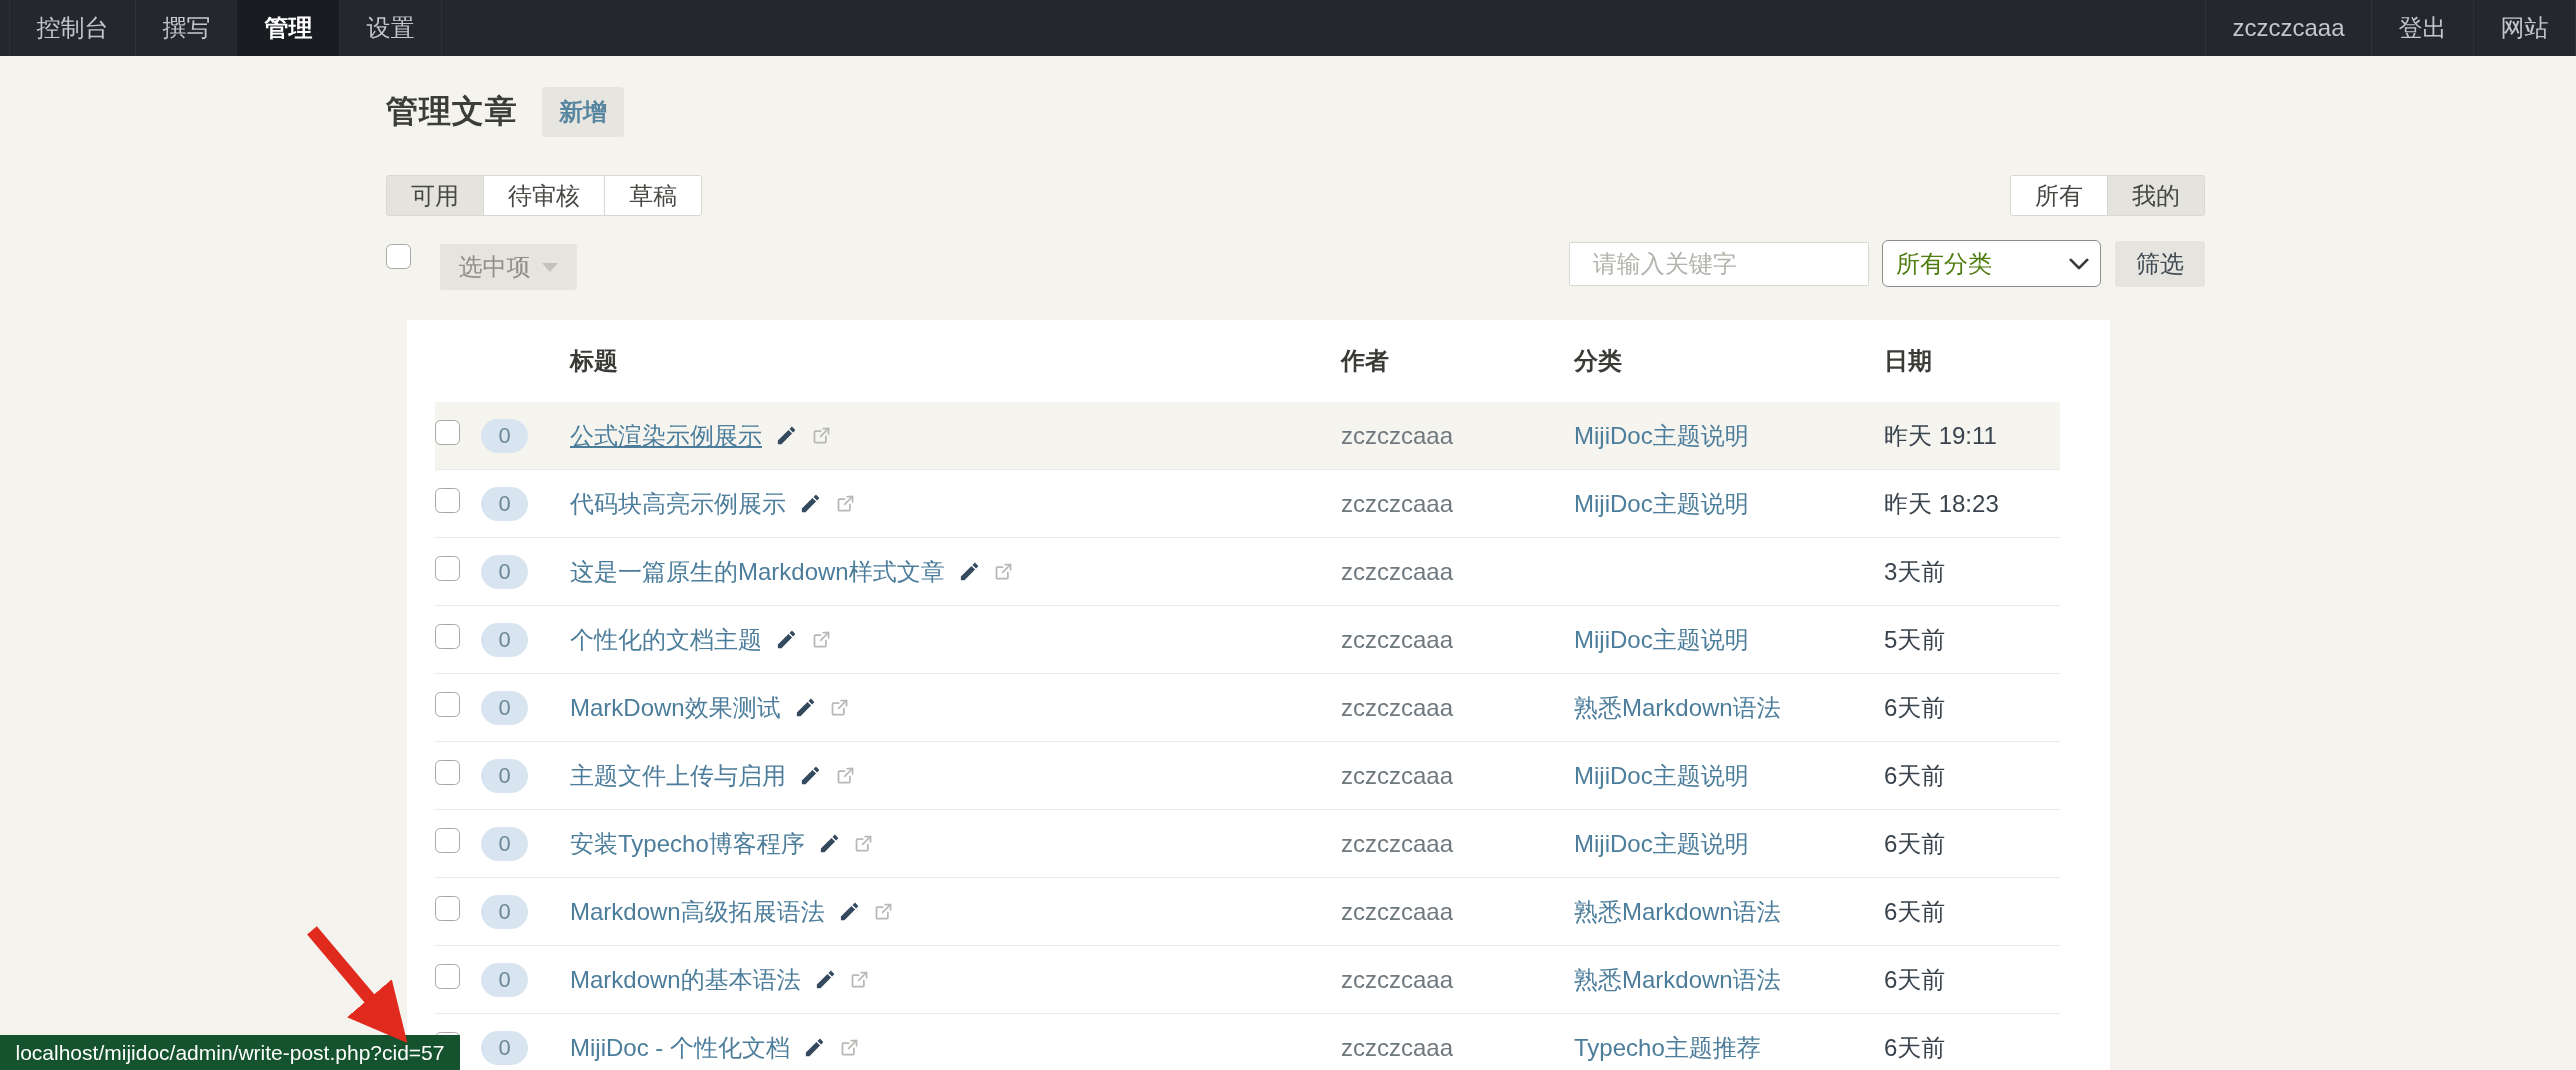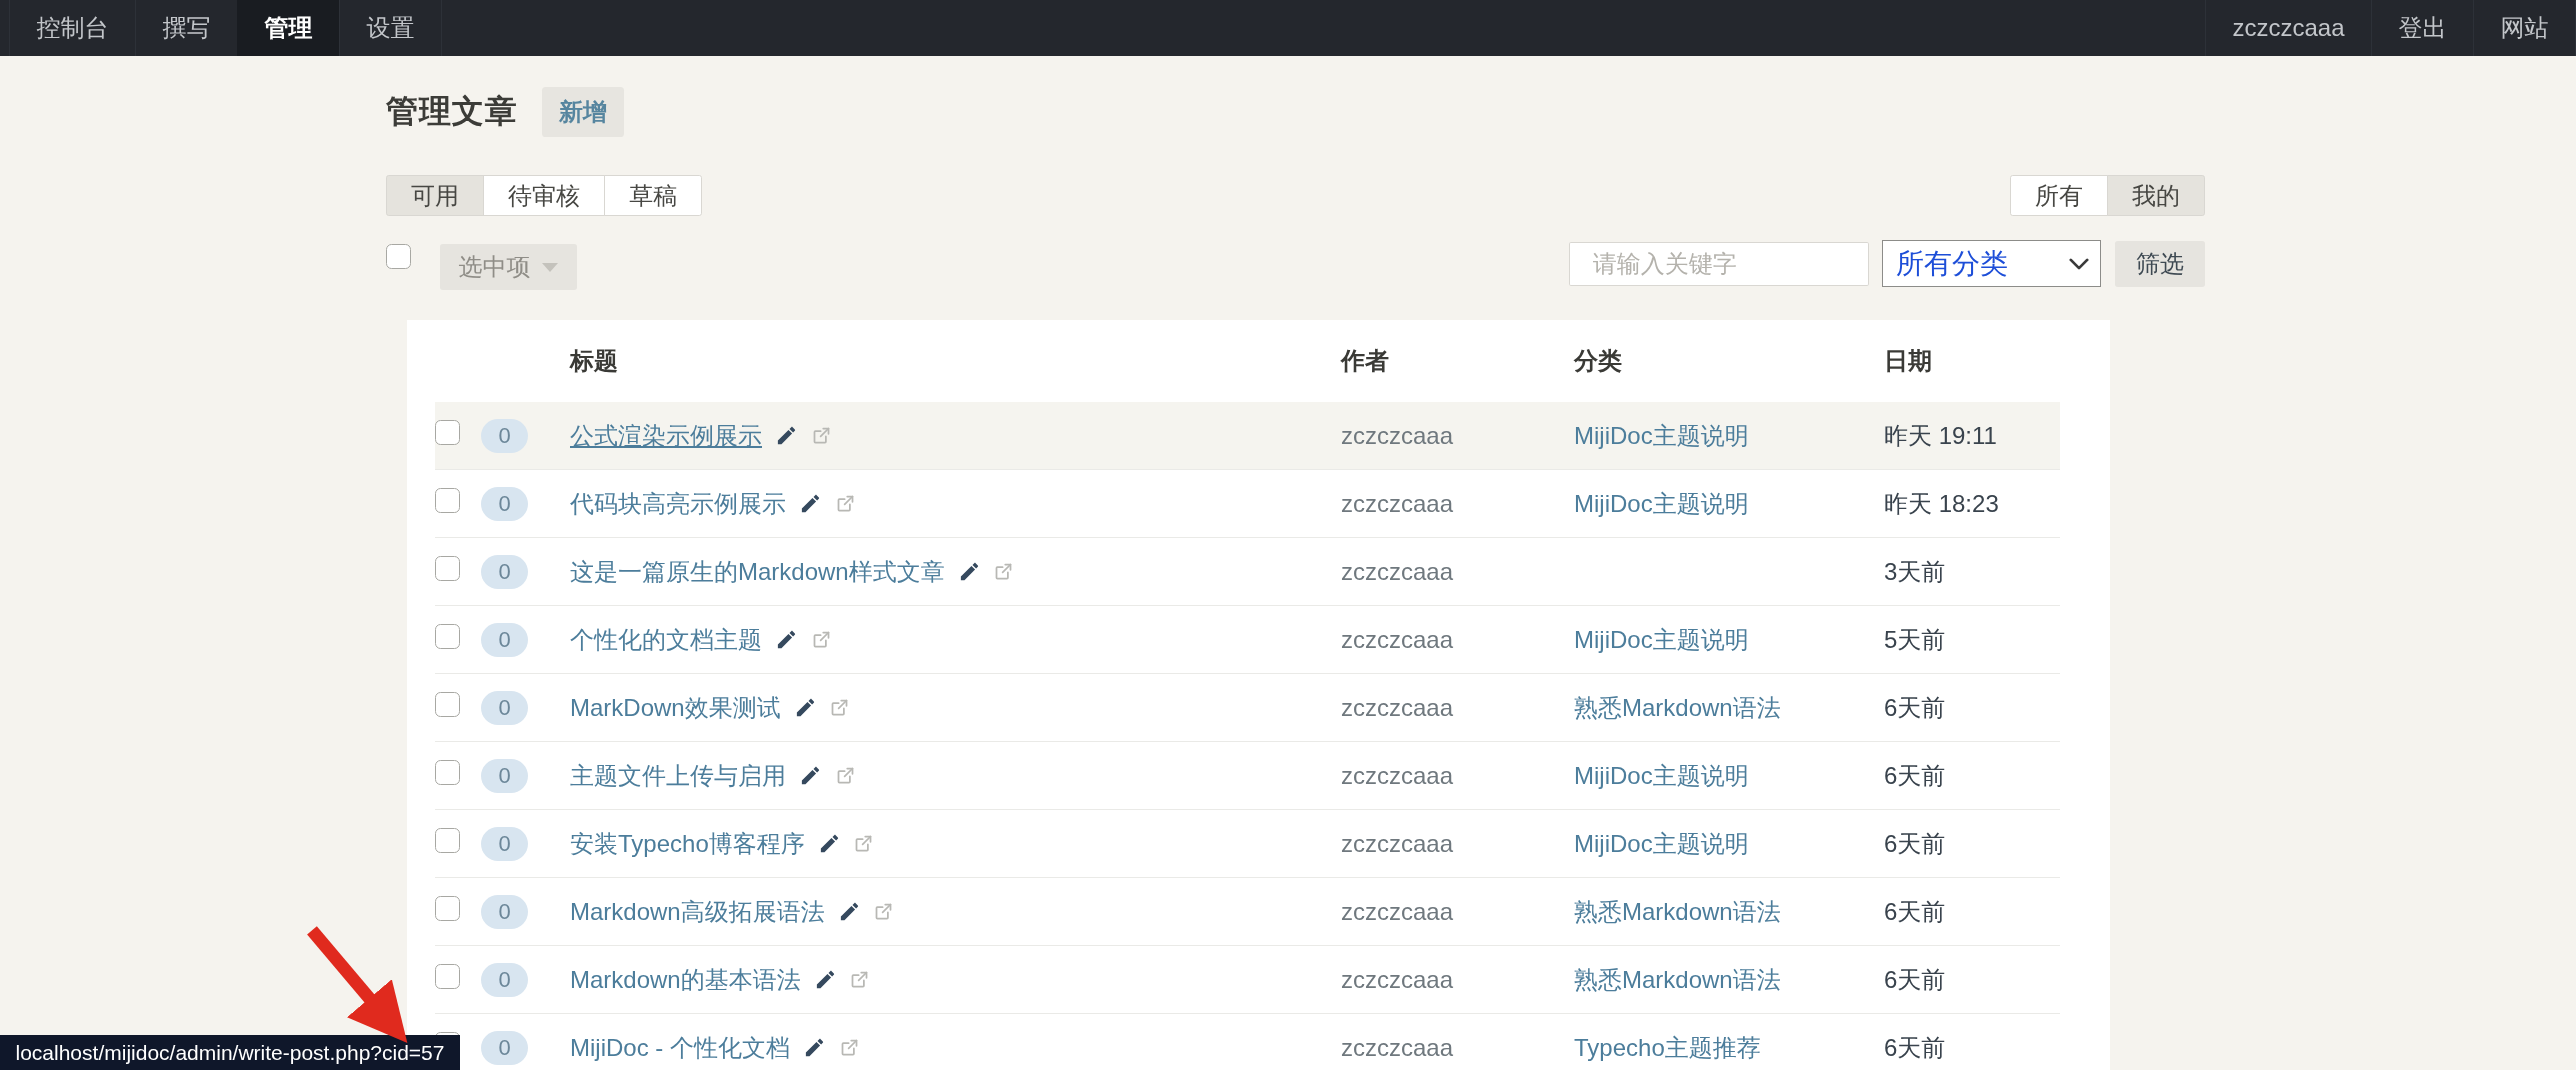--- a/index.html
+++ b/index.html
@@ -60,22 +60,22 @@
   }
   .filter-right{position:absolute;right:371px;top:240px;height:47px;display:flex;align-items:center;gap:13.7px}
   .search-input{
     width:252px;height:42px;border:0.9px solid #D9D7D2;border-radius:1.8px;
     background:#FFFFFF;font-size:24px;padding:0 23px;color:#333;font-family:inherit;
   }
   .search-input::placeholder{color:#B4B2AC}
   .select-wrap{position:relative;display:inline-block}
   .select-category{
     -webkit-appearance:none;appearance:none;
-    width:219px;height:47px;border:0.9px solid #8C8C89;border-radius:0;
-    background:#FFFFFF;font-size:28px;padding:0 40px 0 12.8px;color:#1d4ed8;font-family:inherit;
+    width:219px;height:47px;border:0.9px solid #8C8C89;border-radius:6px;
+    background:#FFFFFF;font-size:24px;padding:0 40px 0 12.8px;color:#4d7c0f;font-family:inherit;
   }
   .select-chevron{position:absolute;right:12px;top:50%;transform:translateY(-50%);pointer-events:none;line-height:0}
   .btn-filter{
     height:46px;padding:0 21px;background:#E6E4DF;color:#3E4952;font-size:24px;
     border:none;border-radius:2.7px;cursor:pointer;font-family:inherit;
   }
   
   .panel{
     position:absolute;left:407px;top:320px;width:1703px;height:751px;
     background:#FFFFFF;box-sizing:border-box;padding:0 50px 0 28px;
@@ -97,21 +97,21 @@
     display:inline-block;min-width:47px;height:34px;line-height:34px;
     border-radius:17.3px;background:#D8E5F0;color:#6C8799;font-size:22px;
     text-align:center;padding:0 5.5px;box-sizing:border-box;cursor:pointer;
   }
   .icon{display:inline-flex;line-height:0;cursor:pointer}
   .icon-edit svg{width:23px;height:23px;fill:#35495E}
   .icon-ext svg{width:21px;height:21px;stroke:#B8B8B4;fill:none;stroke-width:2;stroke-linecap:round;stroke-linejoin:round}
   
   .statusbar{
     position:absolute;left:0;bottom:0;height:36px;line-height:36px;
-    background:#0f172a;color:#FFFFFF;font-size:21px;padding:0 15.5px;
+    background:#14532d;color:#FFFFFF;font-size:21px;padding:0 15.5px;
     white-space:nowrap;
   }
   
   .arrow-overlay{position:absolute;left:0;top:0;width:2576px;height:1071px;pointer-events:none}
 </style>
 </head>
 <body>
 
 <div class="topbar">
   <a class="nav-item">控制台</a>

